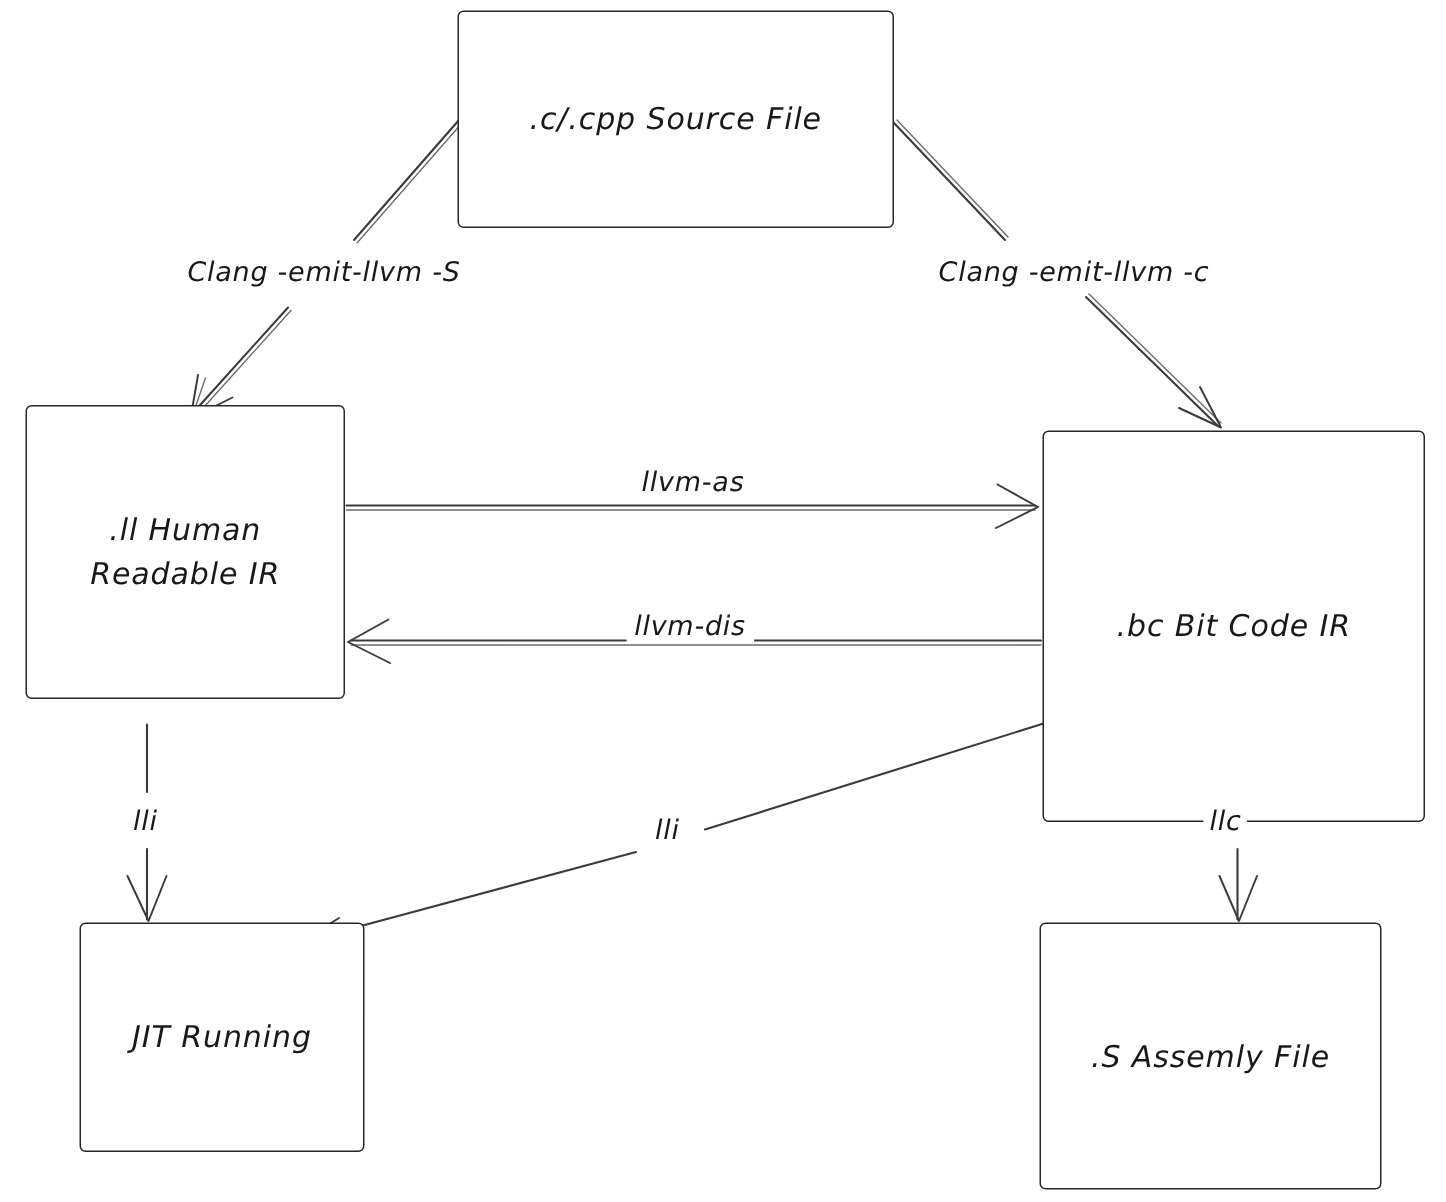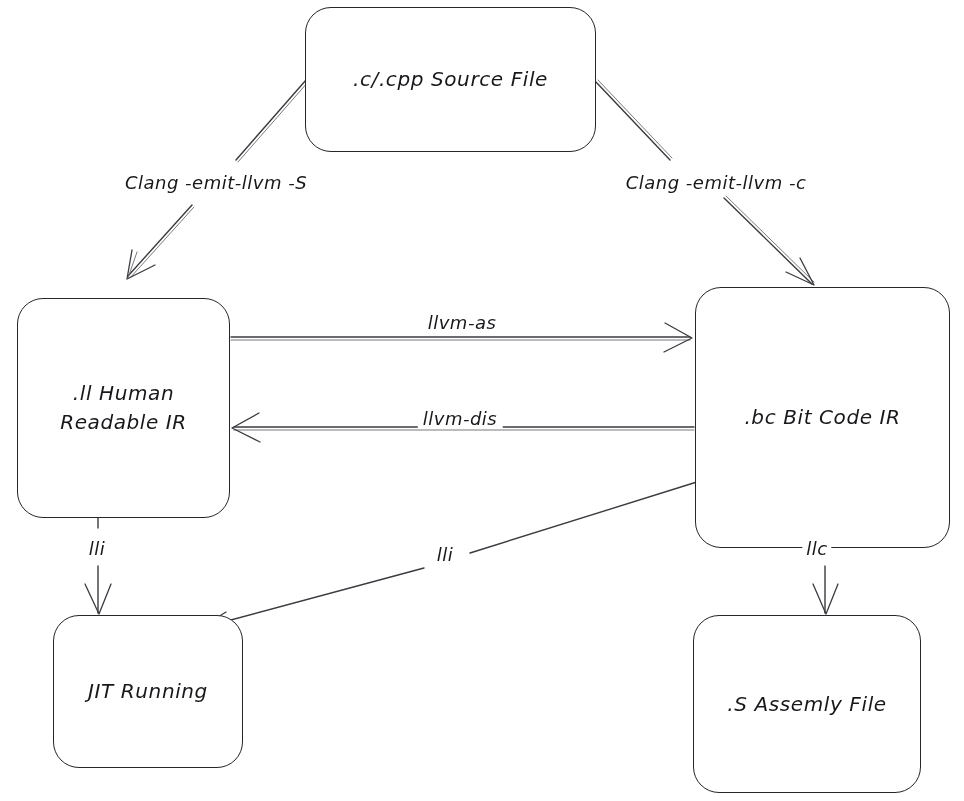--- a/index.html
+++ b/index.html
@@ -20,21 +20,21 @@
     left: 0;
     top: 0;
     width: 964px;
     height: 801px;
   }
   .node {
     position: absolute;
     box-sizing: border-box;
     background: #ffffff;
     border: 1.4px solid #26262b;
-    border-radius: 26px;
+    border-radius: 4px;
     display: flex;
     align-items: center;
     justify-content: center;
     z-index: 3;
   }
   .node-label {
     font-family: "DejaVu Sans", sans-serif;
     font-size: 20px;
     font-style: italic;
     font-weight: 400;
@@ -120,21 +120,21 @@
         <path d="M813,584 L826,614 L838,584" stroke-width="1.3"></path>
       </g>
 
     </g>
   </svg>
 
   <div class="node" style="left:305px; top:7px; width:291px; height:145px;">
     <span class="node-label">.c/.cpp Source File</span>
   </div>
 
-  <div class="node" style="left:17px; top:298px; width:213px; height:220px;">
+  <div class="node" style="left:17px; top:270px; width:213px; height:196px;">
     <span class="node-label">.ll Human
 Readable IR</span>
   </div>
 
   <div class="node" style="left:695px; top:287px; width:255px; height:261px;">
     <span class="node-label">.bc Bit Code IR</span>
   </div>
 
   <div class="node" style="left:13px; top:615px; width:190px; height:153px;margin-left:40px;">
     <span class="node-label">JIT Running</span>

